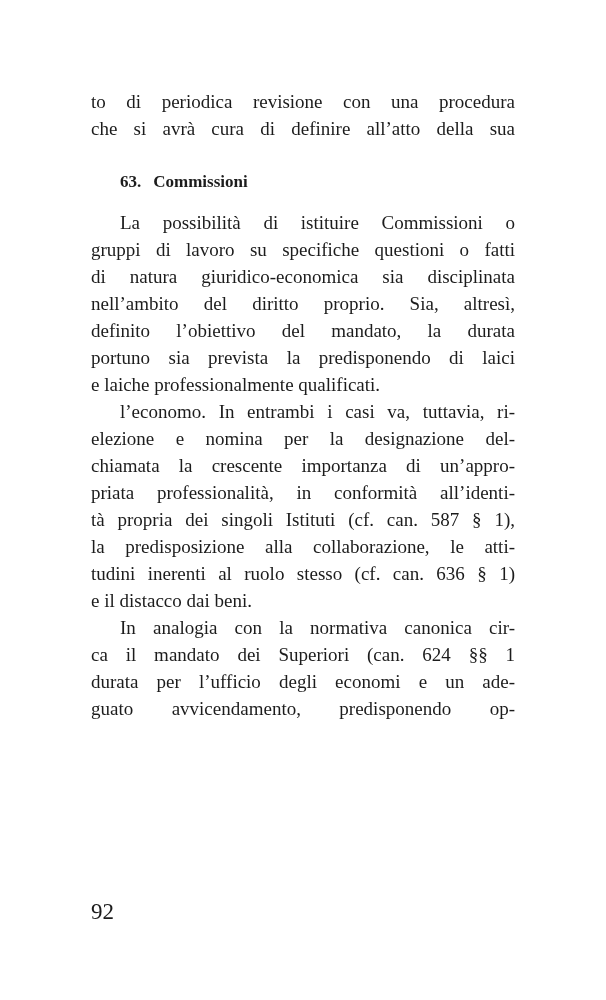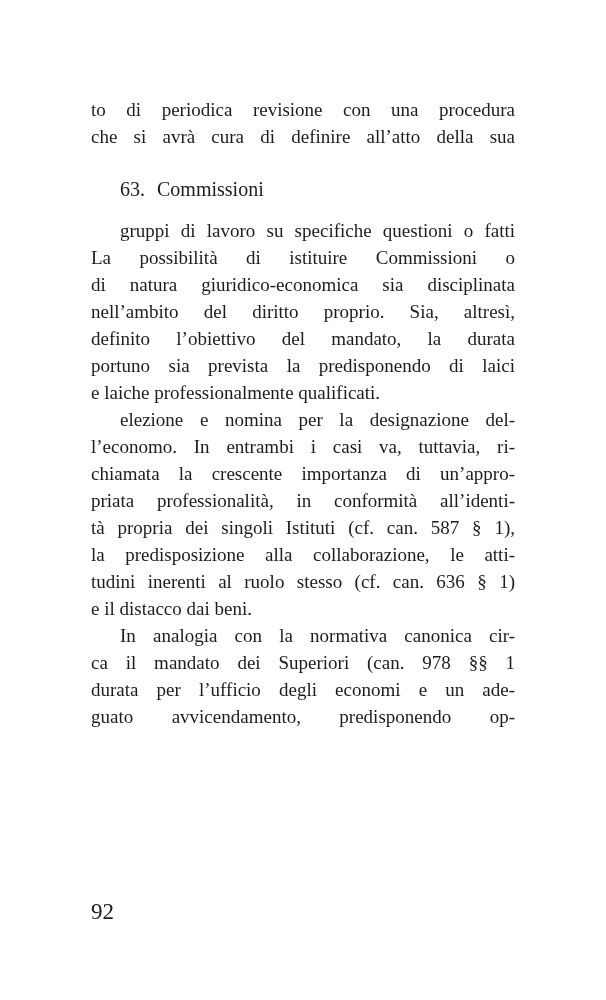--- a/index.html
+++ b/index.html
@@ -12,42 +12,42 @@
     width: 606px;
     height: 1000px;
     background: #ffffff;
     overflow: hidden;
     font-family: "Liberation Serif", "DejaVu Serif", serif;
     color: #1c1c1c;
   }
   .text-block {
     position: absolute;
     left: 91px;
-    top: 96px;
+    top: 88px;
     width: 424px;
     font-size: 19px;
     line-height: 27px;
   }
   .para {
     margin: 0;
   }
   .line {
     text-align: justify;
     text-align-last: justify;
     white-space: normal;
   }
   .line.last {
     text-align-last: left;
   }
   .para.indent .line:first-child {
     padding-left: 29px;
   }
   h2.section-heading {
-    font-size: 20px;
-    font-weight: normal;
+    font-size: 17px;
+    font-weight: bold;
     line-height: 27px;
     margin: 26px 0 14px 0;
     padding-left: 29px;
   }
   h2.section-heading .sec-num {
     margin-right: 12px;
   }
   .page-number {
     position: absolute;
     left: 91px;
@@ -65,44 +65,44 @@
     <div class="para no-indent">
         <div class="line">to di periodica revisione con una procedura</div>
         <div class="line">che si avrà cura di definire all’atto della sua</div>
       </div>
 
     <h2 class="section-heading">
       <span class="sec-num">63.</span><span>Commissioni</span>
     </h2>
 
     <div class="para indent">
+        <div class="line">La possibilità di istituire Commissioni o</div>
         <div class="line">gruppi di lavoro su specifiche questioni o fatti</div>
-        <div class="line">La possibilità di istituire Commissioni o</div>
         <div class="line">di natura giuridico-economica sia disciplinata</div>
         <div class="line">nell’ambito del diritto proprio. Sia, altresì,</div>
         <div class="line">definito l’obiettivo del mandato, la durata</div>
         <div class="line">portuno sia prevista la predisponendo di laici</div>
         <div class="line last">e laiche professionalmente qualificati.</div>
       </div>
 
 
     <div class="para indent">
+        <div class="line">l’economo. In entrambi i casi va, tuttavia, ri-</div>
         <div class="line">elezione e nomina per la designazione del-</div>
-        <div class="line">l’economo. In entrambi i casi va, tuttavia, ri-</div>
         <div class="line">chiamata la crescente importanza di un’appro-</div>
         <div class="line">priata professionalità, in conformità all’identi-</div>
         <div class="line">tà propria dei singoli Istituti (cf. can. 587 § 1),</div>
         <div class="line">la predisposizione alla collaborazione, le atti-</div>
         <div class="line">tudini inerenti al ruolo stesso (cf. can. 636 § 1)</div>
         <div class="line last">e il distacco dai beni.</div>
       </div>
 
     <div class="para indent cont">
         <div class="line">In analogia con la normativa canonica cir-</div>
-        <div class="line">ca il mandato dei Superiori (can. 978 §§ 1</div>
+        <div class="line">ca il mandato dei Superiori (can. 624 §§ 1</div>
         <div class="line">durata per l’ufficio degli economi e un ade-</div>
         <div class="line">guato avvicendamento, predisponendo op-</div>
       </div>
 
   </div>
 
   <div class="page-number">92</div>
 </div>
 
 </body></html>

